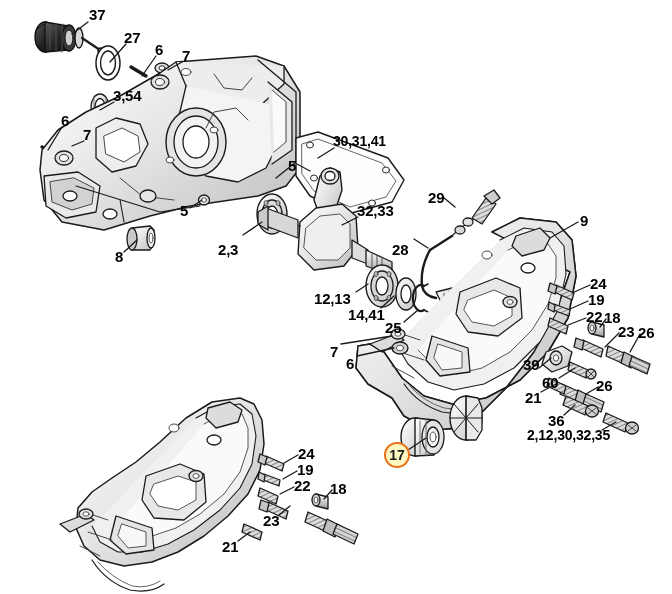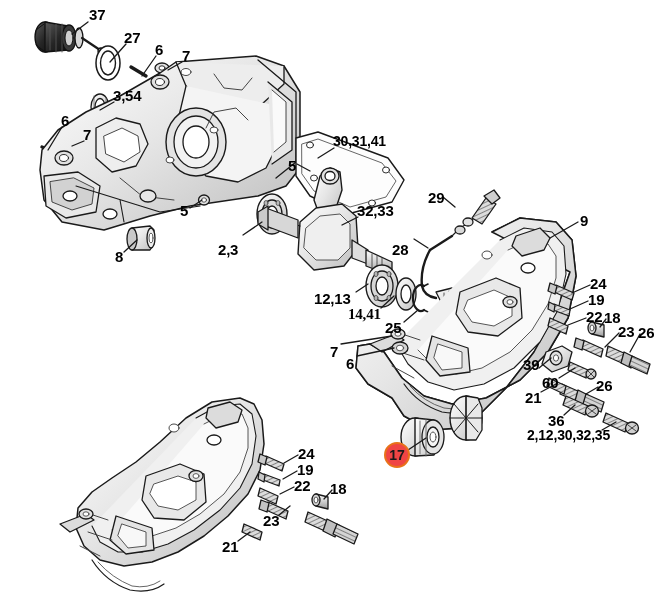--- a/index.html
+++ b/index.html
@@ -473,21 +473,21 @@
       <div class="callout-label" style="left: 83px; top: 127px;">7</div>
       <div class="callout-label" style="left: 180px; top: 203px;">5</div>
       <div class="callout-label" style="left: 288px; top: 158px;">5</div>
       <div class="callout-label" style="left: 115px; top: 249px;">8</div>
       <div class="callout-label" style="left: 218px; top: 242px;">2,3</div>
       <div class="callout-label small" style="left: 333px; top: 134px;">30,31,41</div>
       <div class="callout-label" style="left: 357px; top: 203px;">32,33</div>
       <div class="callout-label" style="left: 428px; top: 190px;">29</div>
       <div class="callout-label" style="left: 392px; top: 230px; margin-top: 12px;">28</div>
       <div class="callout-label" style="left: 314px; top: 291px;">12,13</div>
-      <div class="callout-label" style="left: 348px; top: 307px; font-family: Liberation Serif, serif;">14,41</div>
+      <div class="callout-label" style="left: 348px; top: 307px;">14,41</div>
       <div class="callout-label" style="left: 385px; top: 320px;">25</div>
       <div class="callout-label" style="left: 330px; top: 344px;">7</div>
       <div class="callout-label" style="left: 346px; top: 356px;">6</div>
       <div class="callout-label" style="left: 580px; top: 213px;">9</div>
       <div class="callout-label" style="left: 590px; top: 276px;">24</div>
       <div class="callout-label" style="left: 588px; top: 292px;">19</div>
       <div class="callout-label" style="left: 586px; top: 309px;">22</div>
       <div class="callout-label" style="left: 604px; top: 310px;">18</div>
       <div class="callout-label" style="left: 618px; top: 324px;">23</div>
       <div class="callout-label" style="left: 638px; top: 325px;">26</div>
@@ -498,15 +498,15 @@
       <div class="callout-label" style="left: 548px; top: 413px;">36</div>
       <div class="callout-label small" style="left: 527px; top: 428px;">2,12,30,32,35</div>
       <div class="callout-label" style="left: 298px; top: 446px;">24</div>
       <div class="callout-label" style="left: 297px; top: 462px;">19</div>
       <div class="callout-label" style="left: 294px; top: 478px;">22</div>
       <div class="callout-label" style="left: 330px; top: 481px;">18</div>
       <div class="callout-label" style="left: 263px; top: 513px;">23</div>
       <div class="callout-label" style="left: 222px; top: 539px;">21</div>
     </div>
 
-  <div class="badge-callout" id="highlight-badge" style="left: 384px; top: 442px; background: #ef4444; border-color: rgb(232, 113, 26); color: rgb(26, 26, 26);">17</div>
+  <div class="badge-callout" id="highlight-badge" style="left: 384px; top: 442px; background: #fef9c3; border-color: rgb(232, 113, 26); color: rgb(26, 26, 26);">17</div>
 
 </div>
 
 </body></html>

